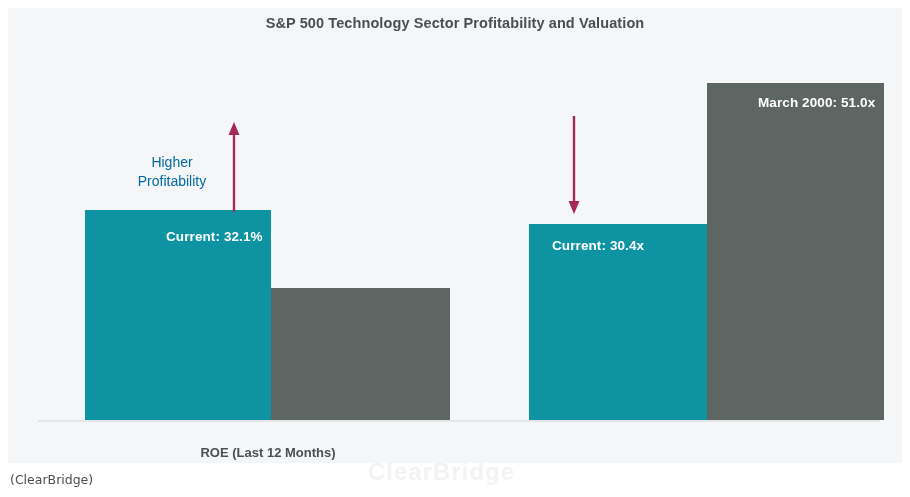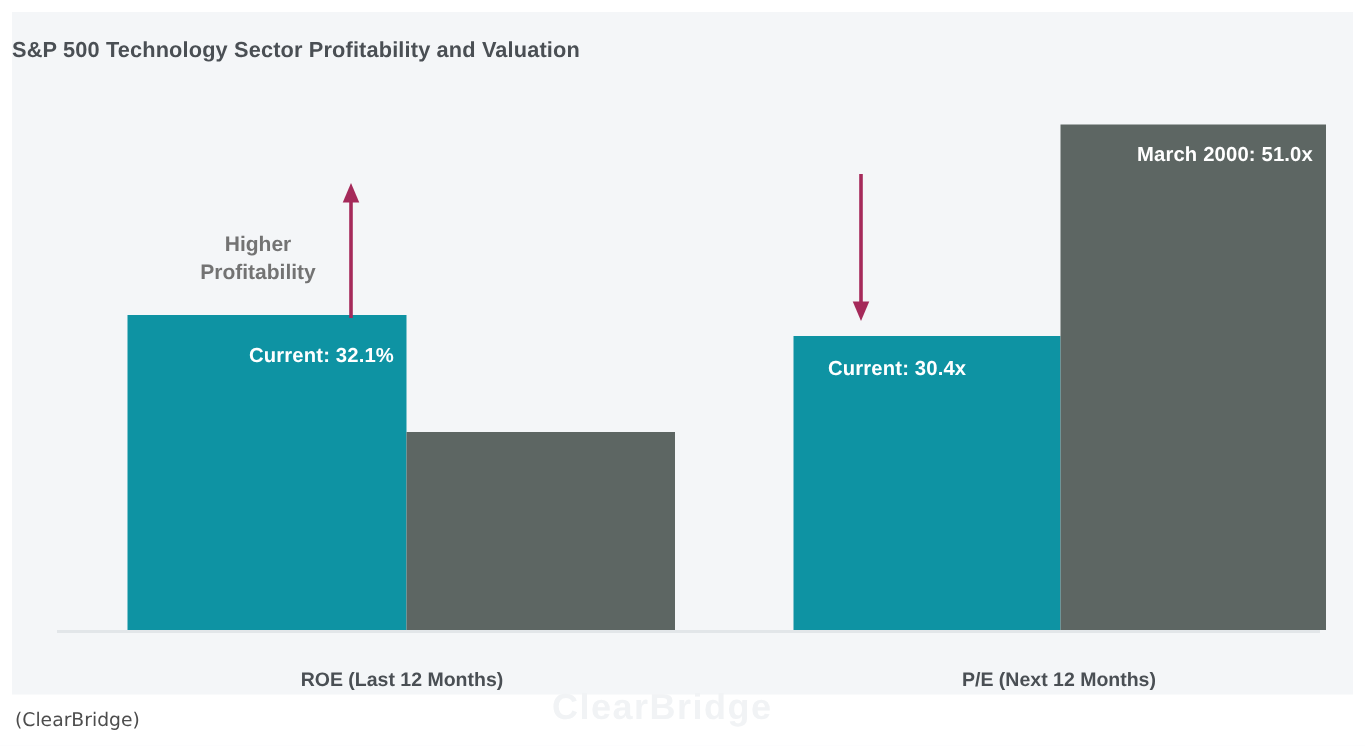--- a/index.html
+++ b/index.html
@@ -24,22 +24,23 @@
     width: 894px;
     height: 455px;
     background: #f4f6f8;
     box-sizing: border-box;
   }
 
   
   #chart-title {
     position: absolute;
     left: 0;
-    top: 18px;
+    top: 7px;
     width: 894px;
+    text-align: center;
     font-size: 14.5px;
     font-weight: bold;
     color: #4a4f54;
     letter-spacing: .1px;
   }
 
   
   #plot-area {
     position: absolute;
     left: 0;
@@ -83,22 +84,22 @@
     font-weight: bold;
     color: #4a4f54;
     white-space: nowrap;
   }
 
   
   .annot-text {
     position: absolute;
     text-align: center;
     font-size: 14px;
-    font-weight: bold;
-    color: #737373;
+    font-weight: normal;
+    color: #0369a1;
     line-height: 1.35;
     white-space: nowrap;
   }
   .annot-arrow {
     position: absolute;
   }
 
   
   #caption {
     position: absolute;
@@ -152,20 +153,19 @@
     <div class="bar-label" style="left:717px; top:87px;padding-left:33px;">March 2000: 51.0x</div>
 
     <svg class="annot-arrow" style="left:553px; top:108px;" width="26" height="100" viewBox="0 0 26 100">
       <line x1="13" y1="0" x2="13" y2="88" stroke="#a52a5a" stroke-width="2.4"></line>
       <polygon points="13,98 7.5,85 18.5,85" fill="#a52a5a"></polygon>
     </svg>
 
     <div id="axis-baseline"></div>
 
     <div class="cat-label" style="left:150px; width:220px;">ROE (Last 12 Months)</div>
-    <div class="cat-label" style="left:588px; width:220px;">P/E (Next 12 Months)</div>
 
   </div>
 </div>
 
 <div id="watermark">ClearBridge</div>
 
 <div id="caption">(ClearBridge)</div>
 
 </body></html>

